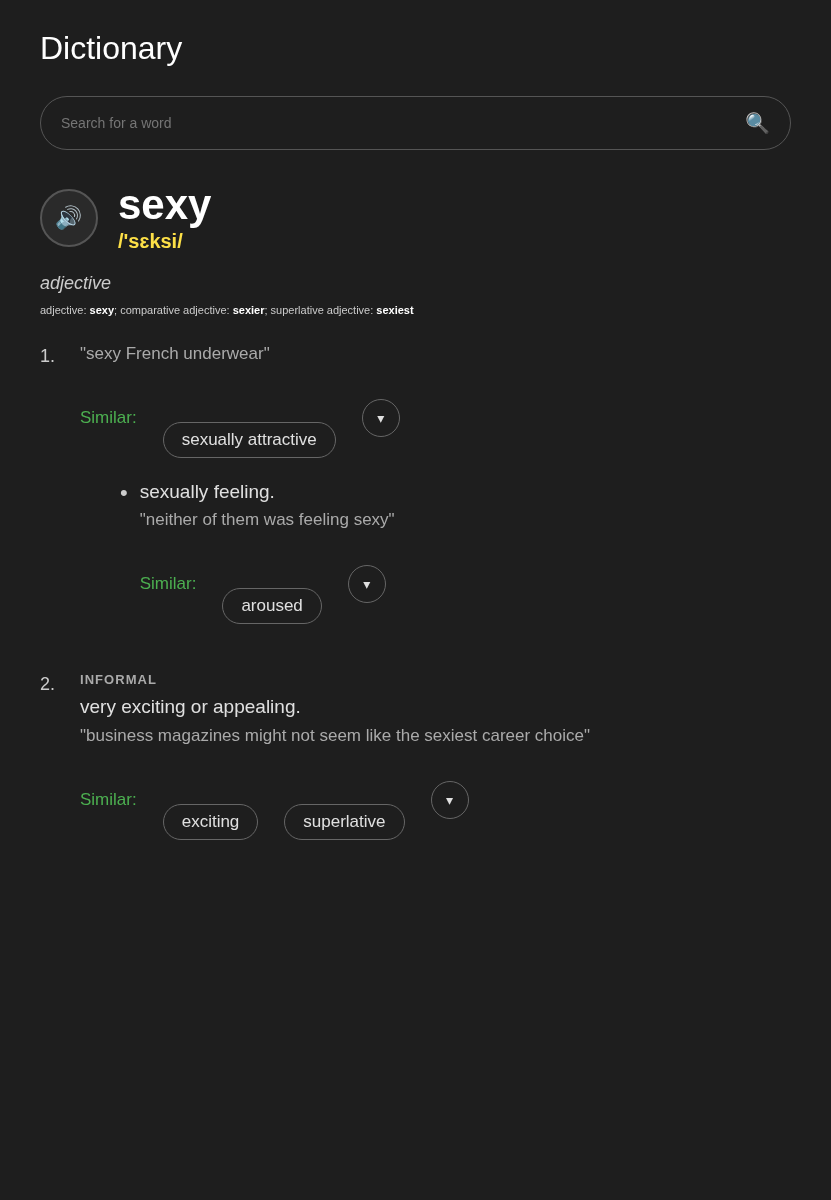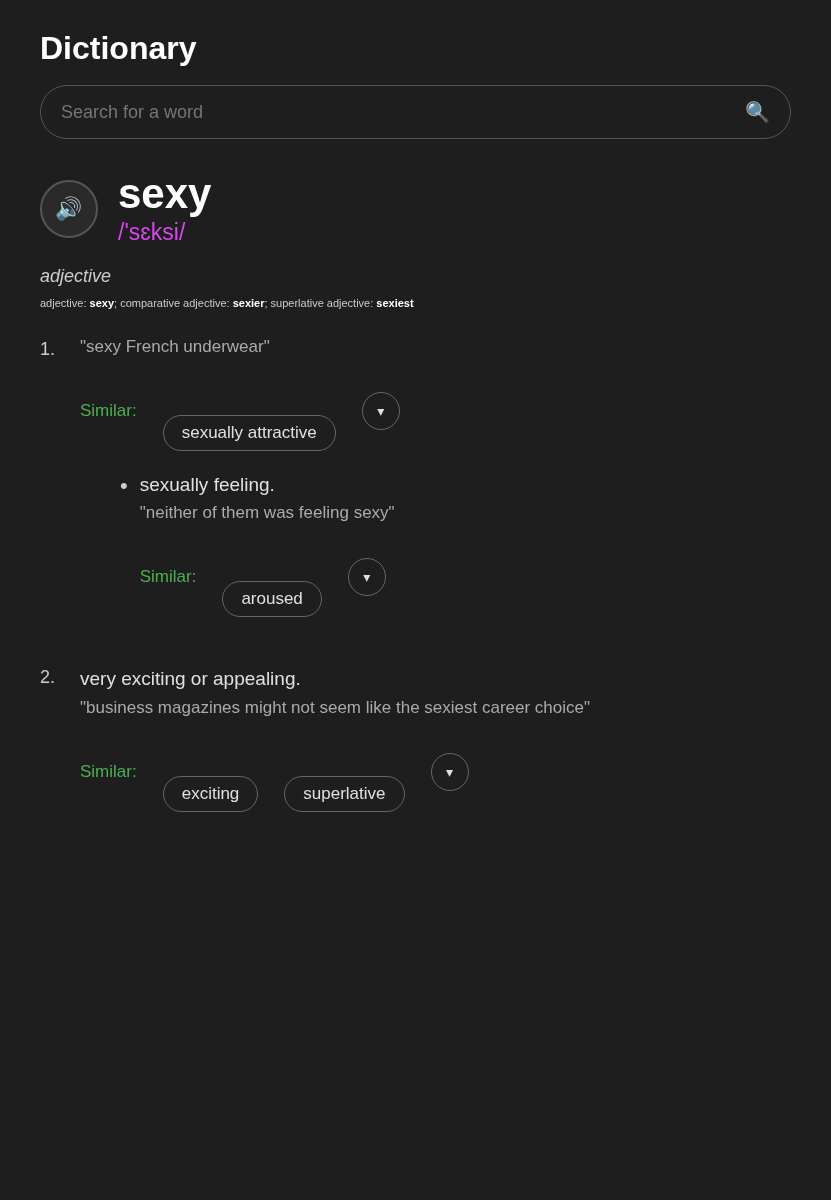--- a/index.html
+++ b/index.html
@@ -12,42 +12,42 @@
       background-color: #1e1e1e;
       color: #e0e0e0;
       font-family: 'Segoe UI', Arial, sans-serif;
       width: 831px;
       min-height: 1200px;
       padding: 30px 40px;
     }
 
     .page-title {
       font-size: 32px;
-      font-weight: 700;
+      font-weight: 400;
       color: #ffffff;
-      margin-bottom: 18px;
+      margin-bottom: 29px;
     }
 
     .search-bar {
       display: flex;
       align-items: center;
       border: 1.5px solid #555;
       border-radius: 28px;
       padding: 14px 20px;
       margin-bottom: 32px;
       background-color: #1e1e1e;
     }
 
     .search-input {
       flex: 1;
       background: transparent;
       border: none;
       outline: none;
       color: #aaa;
-      font-size: 18px;
+      font-size: 14px;
     }
 
     .search-icon-wrap {
       color: #aaa;
       font-size: 20px;
     }
 
     .word-header {
       display: flex;
       align-items: center;
@@ -79,23 +79,24 @@
     }
 
     .word-title {
       font-size: 42px;
       font-weight: 700;
       color: #ffffff;
       line-height: 1.1;
     }
 
     .word-phonetic {
-      font-size: 23px;
-      color: #d946ef;
+      font-size: 20px;
+      color: #fde047;
       margin-top: 2px;
+      font-weight: bold;
     }
 
     .word-type {
       font-style: italic;
       font-size: 18px;
       color: #cccccc;
       margin-bottom: 8px;
     }
 
     .word-forms {
@@ -264,20 +265,21 @@
         </div>
 
       </div>
     </div>
   </li>
 
   <li class="definition-item">
     <div class="numbered-def">
       <span class="def-number">2.</span>
       <div class="def-content">
+        <p class="informal-badge">INFORMAL</p>
         <p class="def-text">very exciting or appealing.</p>
         <p class="def-example">"business magazines might not seem like the sexiest career choice"</p>
         <div class="similar-row">
           <span class="similar-label">Similar:</span>
           <button class="tag-pill">exciting</button>
           <button class="tag-pill">superlative</button>
           <button class="tag-pill-dropdown">▾</button>
         </div>
       </div>
     </div>

